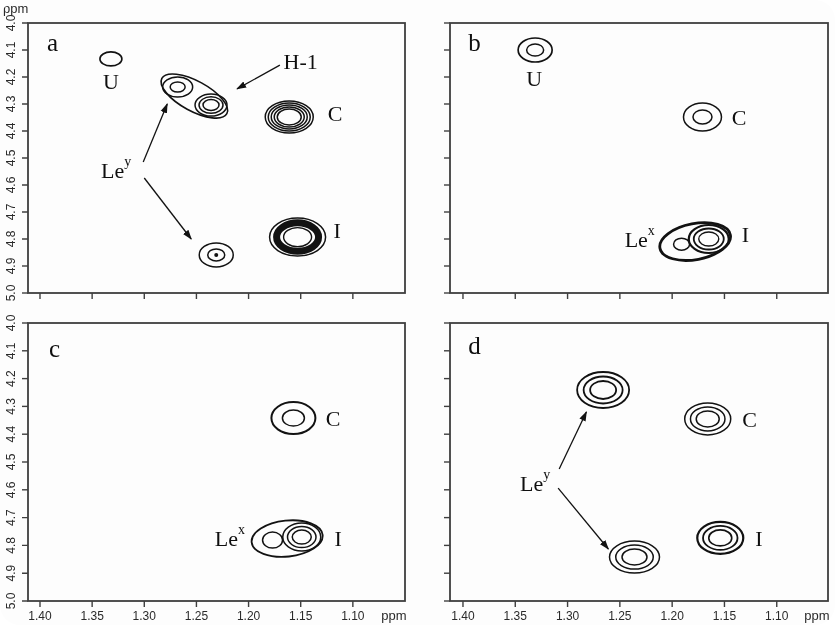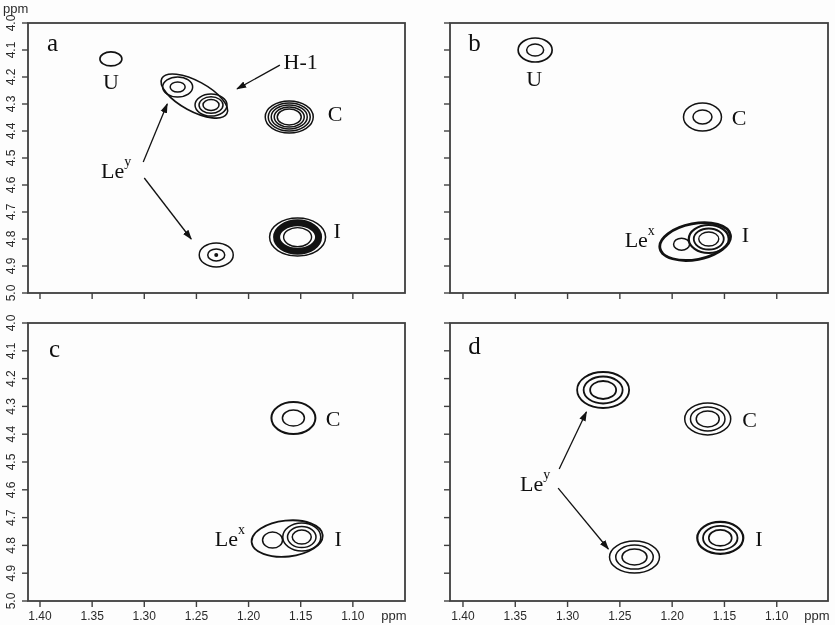--- a/index.html
+++ b/index.html
@@ -1,16 +1,16 @@
 <!DOCTYPE html>
 <html><head>
 <meta charset="utf-8">
 <style>
   html,body{margin:0;padding:0;background:#ffffff;}
-  #figure-wrap{position:relative;width:835px;height:625px;background:#fdfdfd;overflow:hidden;}
+  #figure-wrap{position:relative;width:835px;height:625px;background:#fdfdfd;overflow:hidden;border-radius:20px;}
   svg{display:block;}
   .tick-label{font-family:"Liberation Sans",sans-serif;font-size:12px;fill:#2a2a2a;}
   .unit-label{font-family:"Liberation Sans",sans-serif;font-size:13px;fill:#2a2a2a;}
   .peak-label{font-family:"Liberation Serif",serif;fill:#0f0f0f;}
   .contour{fill:none;stroke:#121212;stroke-linejoin:round;}
   .frame{fill:none;stroke:#3f3f3f;stroke-width:1.8;}
   .tick{stroke:#3f3f3f;stroke-width:1.4;}
   .arrow-line{stroke:#121212;stroke-width:1.3;fill:none;}
 </style>
 </head>

